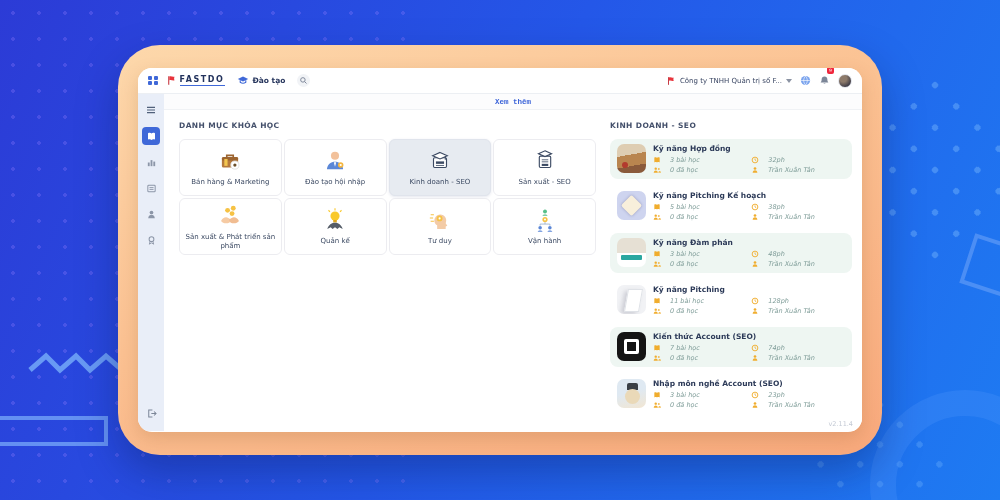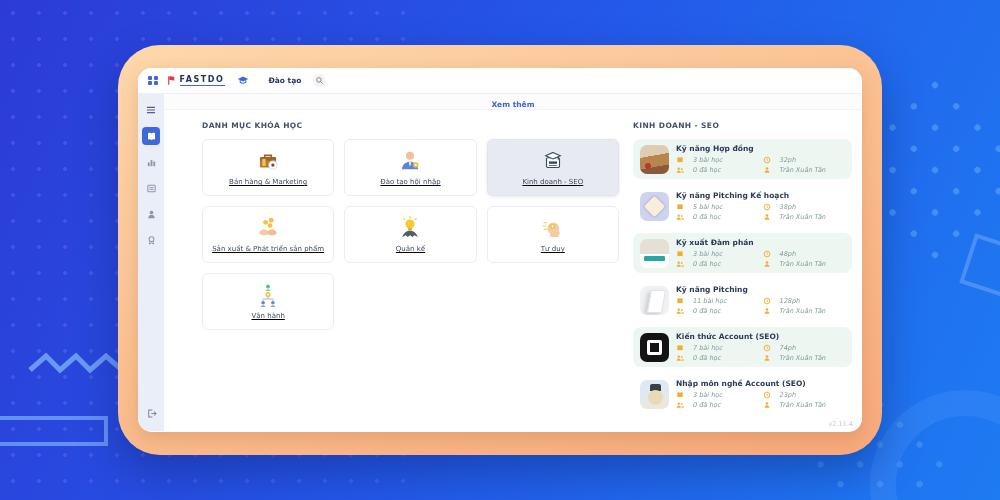--- a/index.html
+++ b/index.html
@@ -36,21 +36,21 @@
 
   
   .topbar { height:26px; display:flex; align-items:center; justify-content:space-between;
     padding:12px 10px; border-bottom:1px solid #eceff3; background:#fff; }
   .tb-left, .tb-right { display:flex; align-items:center; gap:8px; }
   .apps-grid { display:grid; grid-template-columns:4px 4px; grid-gap:1.5px; cursor:pointer; }
   .apps-grid i { width:4px; height:4px; background:#3f68d8; border-radius:1px; }
   .logo { display:flex; align-items:center; gap:3px; }
   .logo-text { font-size:8px; font-weight:bold; letter-spacing:1.6px; color:#22325c;
     border-bottom:1.5px solid #3f68d8; padding-bottom:1px; }
-  .module-tab { display:flex; align-items:center; gap:20px; cursor:pointer; padding:2px 4px; }
+  .module-tab { display:flex; align-items:center; gap:4px; cursor:pointer; padding:2px 4px; }
   .module-tab span { font-size:7.5px; font-weight:bold; color:#26355c; }
   .search-btn { width:13px; height:13px; border-radius:50%; background:#f1f3f6; display:flex;
     align-items:center; justify-content:center; cursor:pointer; }
   .company { display:flex; align-items:center; gap:4px; cursor:pointer; }
   .company span { font-size:7px; color:#3a4663; max-width:112px; white-space:nowrap;
     overflow:hidden; text-overflow:ellipsis; }
   .caret { width:0; height:0; border-left:3px solid transparent; border-right:3px solid transparent;
     border-top:4px solid #8b93a3; }
   .bell-wrap { position:relative; cursor:pointer; }
   .badge { position:absolute; top:-4px; right:-4px; min-width:7px; height:7px; background:#f0263c;
@@ -61,38 +61,38 @@
   
   .app-body { display:flex; height:337px; }
   .sidebar { width:26px; background:#e9eef8; display:flex; flex-direction:column; align-items:center;
     padding:7px 0; gap:0; position:relative; }
   .sb-item { width:18px; height:18px; display:flex; align-items:center; justify-content:center;
     border-radius:4px; margin-bottom:8px; cursor:pointer; }
   .sb-item.active { background:#3f68d8; }
   .sb-logout { position:absolute; bottom:8px; cursor:pointer; }
 
   .main { flex:1; display:flex; flex-direction:column; background:#fff; position:relative; }
-  .submenu { height:16px; display:flex; align-items:flex-end; justify-content:center;
-    border-bottom:1px solid #f0f2f5; background:#fcfcfd; }
+  .submenu { height:16px; display:flex; align-items:center; justify-content:center;
+    border-bottom:1px solid #f0f2f5; background:#fcfcfd;font-family:Liberation Mono, monospace; }
   .more-link { font-size:7.5px; color:#3b63d8; font-weight:bold; cursor:pointer; }
 
-  .content { flex:1; display:flex;padding-left:23px; }
+  .content { flex:1; display:flex; }
   .pane-left { width:444px; padding:11px 12px 0 15px; }
   .pane-title { font-size:7.5px; font-weight:bold; color:#44506b; letter-spacing:.4px; margin-bottom:9px; }
-  .cat-grid { display:grid; grid-template-columns:repeat(3,1fr); gap:10px;text-decoration:underline; }
+  .cat-grid { display:grid; grid-template-columns:repeat(4,1fr); gap:2px; }
   .cat-card { height:57px; background:#fff; border:1px solid #ececf0; border-radius:6px;
     display:flex; flex-direction:column; align-items:center; justify-content:center; gap:4px;
     cursor:pointer; padding:3px; }
   .cat-card.selected { background:#e7ebf1; border-color:#e0e4ec; box-shadow:0 1px 3px rgba(40,60,120,.12); }
   .cat-icon { width:26px; height:26px; display:flex; align-items:center; justify-content:center; }
   .cat-label { font-size:7px; color:#3c4a63; text-align:center; line-height:1.25; }
 
   .pane-right { flex:1; padding:11px 10px 0 2px; position:relative; }
   .course-list { display:flex; flex-direction:column; gap:7px; }
-  .course-row { display:flex; align-items:center; gap:7px; border-radius:8px; padding:5px 7px;
+  .course-row { display:flex; align-items:flex-start; gap:7px; border-radius:8px; padding:5px 7px;
     cursor:pointer; background:#fff; }
   .course-row.alt { background:#eef6f2; }
   .thumb { width:29px; height:29px; border-radius:7px; flex:none; position:relative; overflow:hidden; }
   .t0 { background:linear-gradient(170deg,#decdb2 0 38%,#b9854f 38% 72%,#8a5a3b 72%); }
   .t0::after { content:""; position:absolute; left:5px; top:18px; width:6px; height:6px;
     border-radius:50%; background:#b23a2e; }
   .t1 { background:#ced4ef; }
   .t1::before { content:""; position:absolute; inset:7px; background:#f8efdb; transform:rotate(45deg);
     border-radius:2px; box-shadow:0 0 3px rgba(60,60,120,.4); }
   .t2 { background:linear-gradient(180deg,#e6e0d4 0 52%,#fff 52%); }
@@ -286,20 +286,39 @@
               <use href="#i-cap"></use>
             </svg>
           <span>Đào tạo</span>
         </div>
         <div class="search-btn">
           <svg width="9" height="9">
               <use href="#i-search"></use>
             </svg>
         </div>
       </div>
+      <div class="tb-right">
+        <div class="company">
+          <svg width="10" height="10">
+              <use href="#i-flag"></use>
+            </svg>
+          <span>Công ty TNHH Quản trị số F...</span>
+          <span class="caret"></span>
+        </div>
+        <svg width="11" height="11">
+            <use href="#i-globe"></use>
+          </svg>
+        <div class="bell-wrap">
+          <svg width="11" height="11">
+              <use href="#i-bell"></use>
+            </svg>
+          <span class="badge">9</span>
+        </div>
+        <div class="avatar"></div>
+      </div>
     </div>
 
     <div class="app-body">
 
       <div class="sidebar">
         <div class="sb-item">
             <svg width="12" height="12">
               <use href="#i-menu"></use>
             </svg>
           </div>
@@ -359,20 +378,28 @@
                   </span>
                 <span class="cat-label">Đào tạo hội nhập</span>
               </div>
               <div class="cat-card selected">
                 <span class="cat-icon">
                     <svg width="26" height="26">
                       <use href="#c-gradcard"></use>
                     </svg>
                   </span>
                 <span class="cat-label">Kinh doanh - SEO</span>
+              </div>
+              <div class="cat-card">
+                <span class="cat-icon">
+                    <svg width="26" height="26">
+                      <use href="#c-prodbox"></use>
+                    </svg>
+                  </span>
+                <span class="cat-label">Sản xuất - SEO</span>
               </div>
               <div class="cat-card">
                 <span class="cat-icon">
                     <svg width="26" height="26">
                       <use href="#c-hands"></use>
                     </svg>
                   </span>
                 <span class="cat-label">Sản xuất &amp; Phát triển sản phẩm</span>
               </div>
               <div class="cat-card">
@@ -468,21 +495,21 @@
                         </svg>
                         <i>Trần Xuân Tân</i>
                       </span>
                   </div>
                 </div>
               </div>
 
               <div class="course-row alt">
                 <span class="thumb t2"></span>
                 <div class="course-body">
-                  <div class="course-title">Kỹ xuất Đàm phán</div>
+                  <div class="course-title">Kỹ năng Đàm phán</div>
                   <div class="stats">
                     <span class="stat">
                         <svg width="8" height="8">
                           <use href="#i-book"></use>
                         </svg>
                         <i>3 bài học</i>
                       </span>
                     <span class="stat">
                         <svg width="8" height="8">
                           <use href="#i-clock"></use>

